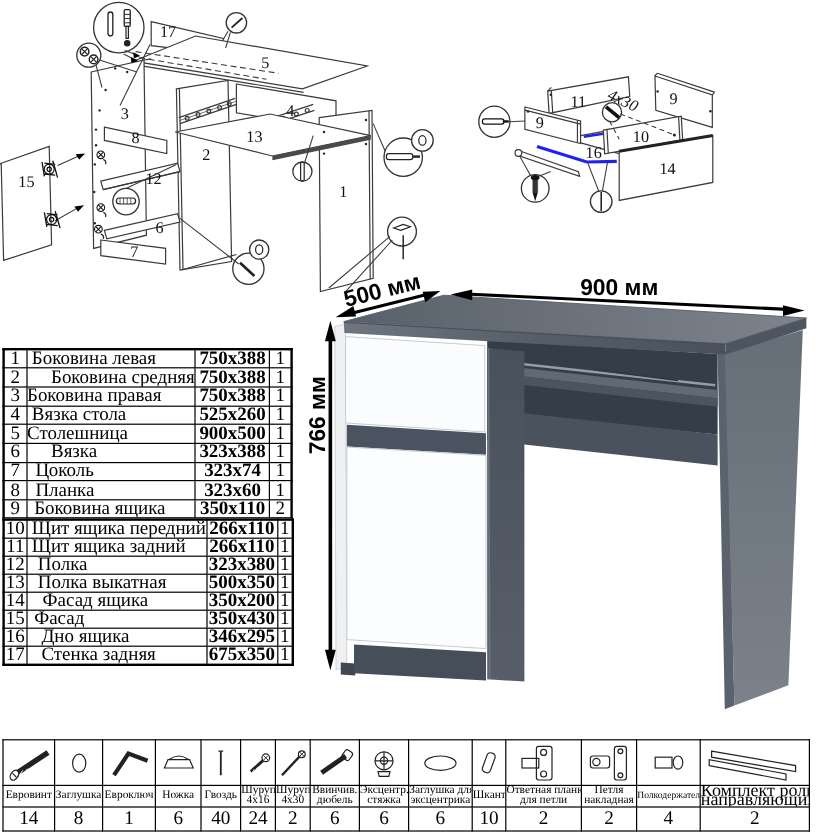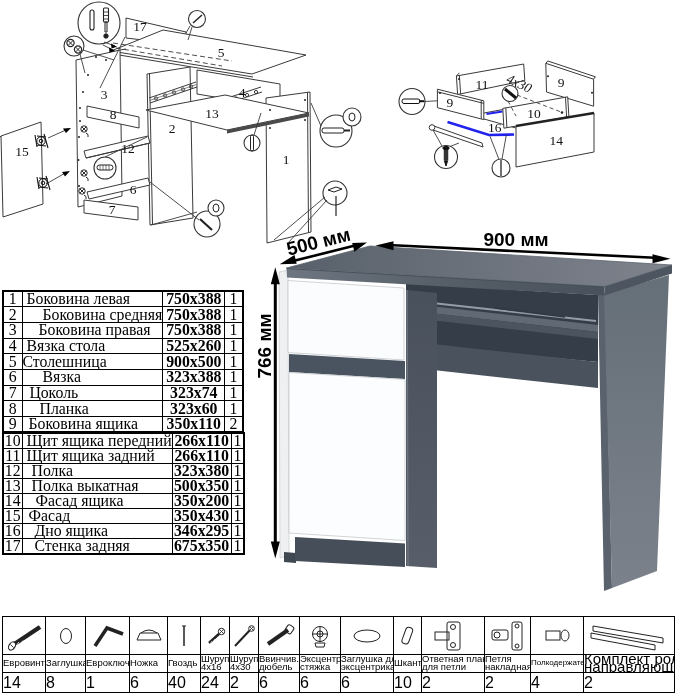--- a/index.html
+++ b/index.html
@@ -9,21 +9,21 @@
 table.pt{position:absolute;border-collapse:collapse;table-layout:fixed;background:#fff;}
 table.pt td{border:1px solid #000;font-family:"Liberation Serif",serif;font-size:15.8px;color:#000;padding:0;white-space:nowrap;overflow:hidden;line-height:14px;}
 table.pt td.n{text-align:center;}
 table.pt td.s{text-align:center;font-weight:bold;}
 table.pt td.q{text-align:center;}
 #pt1{left:2px;top:290px;border:2px solid #000;}
 #pt2{left:2px;top:432px;border:2px solid #000;}
 
 #hwtitle{position:absolute;left:120px;top:598px;width:351px;text-align:center;font-family:"Liberation Serif",serif;font-size:16px;color:#000;white-space:nowrap;}
 #hw{position:absolute;left:2px;top:616px;border-collapse:collapse;table-layout:fixed;width:672px;}
-#hw td{border:1px solid #000;padding:0;vertical-align:middle;font-family:Liberation Sans, sans-serif;color:#000;overflow:hidden;}
+#hw td{border:1px solid #000;padding:0;text-align:center;vertical-align:middle;font-family:Liberation Serif, serif;color:#000;overflow:hidden;}
 #hw tr.lbl td{font-size:9.5px;line-height:8.4px;height:16px;white-space:nowrap;}
 #hw tr.qty td{font-size:16px;line-height:19px;height:19px;}
 #hw tr.ico td{height:37px;}
 #hw tr.ico svg{display:block;margin:0 auto;}
 </style>
 </head>
 <body>
 <div id="page">
 <svg id="art" width="689" height="700" viewBox="0 0 689 700">
 <defs>
@@ -363,21 +363,21 @@
           <td class="q">1</td>
         </tr>
 <tr style="height:15.7px">
           <td class="n">2</td>
           <td style="padding-left:20px">Боковина средняя</td>
           <td class="s">750x388</td>
           <td class="q">1</td>
         </tr>
 <tr style="height:15.7px">
           <td class="n">3</td>
-          <td style="padding-left:16px">Боковина правая</td>
+          <td style="padding-left:0">Боковина правая</td>
           <td class="s">750x388</td>
           <td class="q">1</td>
         </tr>
 <tr style="height:15.7px">
           <td class="n">4</td>
           <td style="padding-left:4px">Вязка стола</td>
           <td class="s">525x260</td>
           <td class="q">1</td>
         </tr>
 <tr style="height:15.7px">
@@ -393,21 +393,21 @@
           <td class="q">1</td>
         </tr>
 <tr style="height:15.7px">
           <td class="n">7</td>
           <td style="padding-left:7px">Цоколь</td>
           <td class="s">323x74</td>
           <td class="q">1</td>
         </tr>
 <tr style="height:15.7px">
           <td class="n">8</td>
-          <td style="padding-left:17px">Планка</td>
+          <td style="padding-left:7px">Планка</td>
           <td class="s">323x60</td>
           <td class="q">1</td>
         </tr>
 <tr style="height:15.7px">
           <td class="n">9</td>
           <td style="padding-left:6px">Боковина ящика</td>
           <td class="s">350x110</td>
           <td class="q">2</td>
         </tr>
 </tbody>

